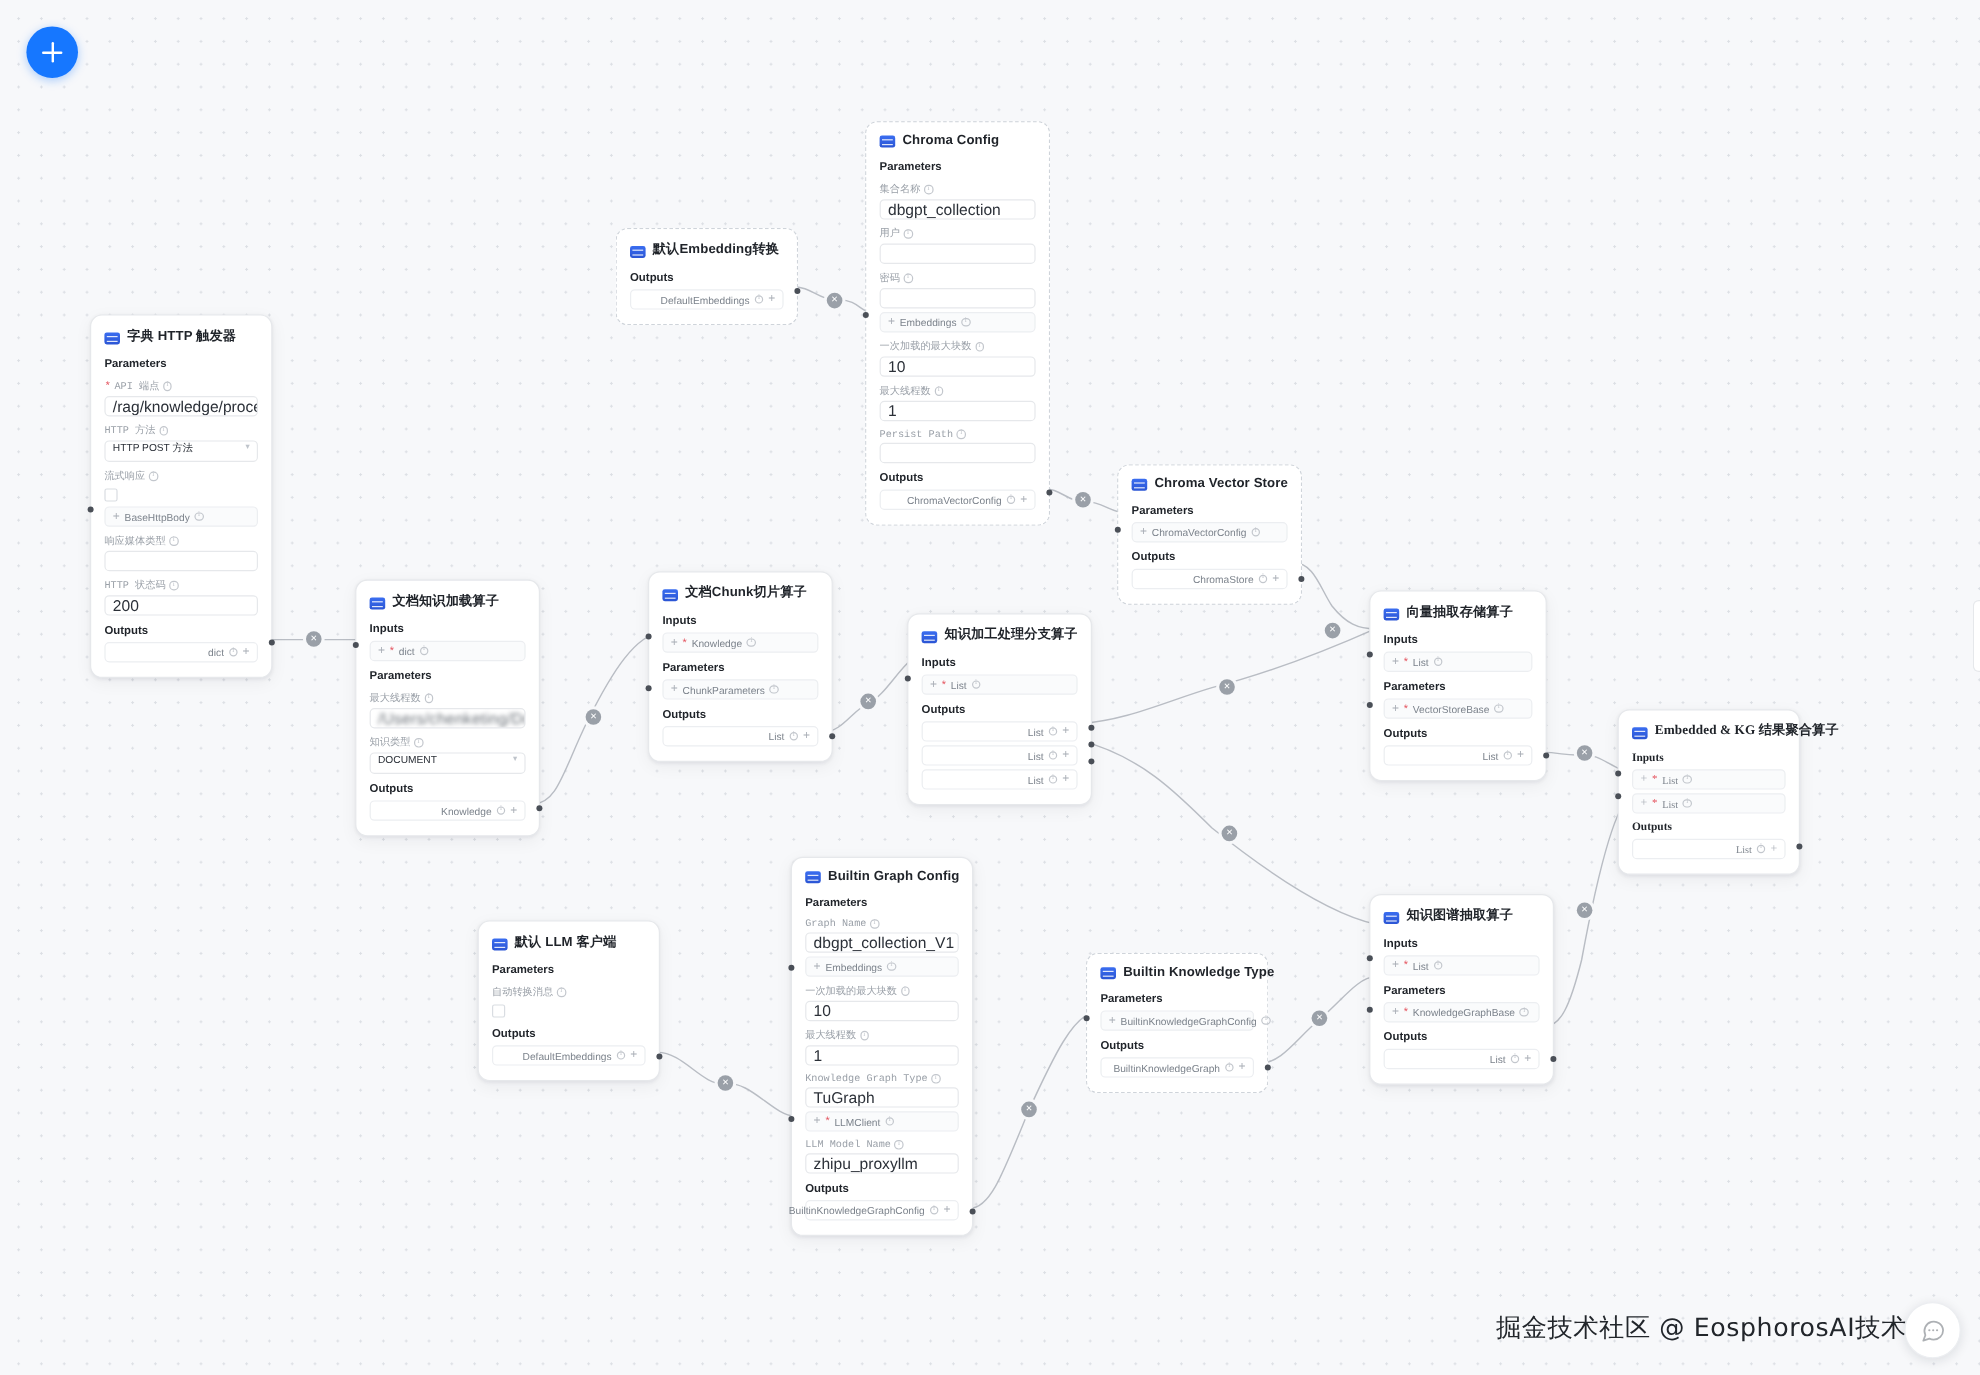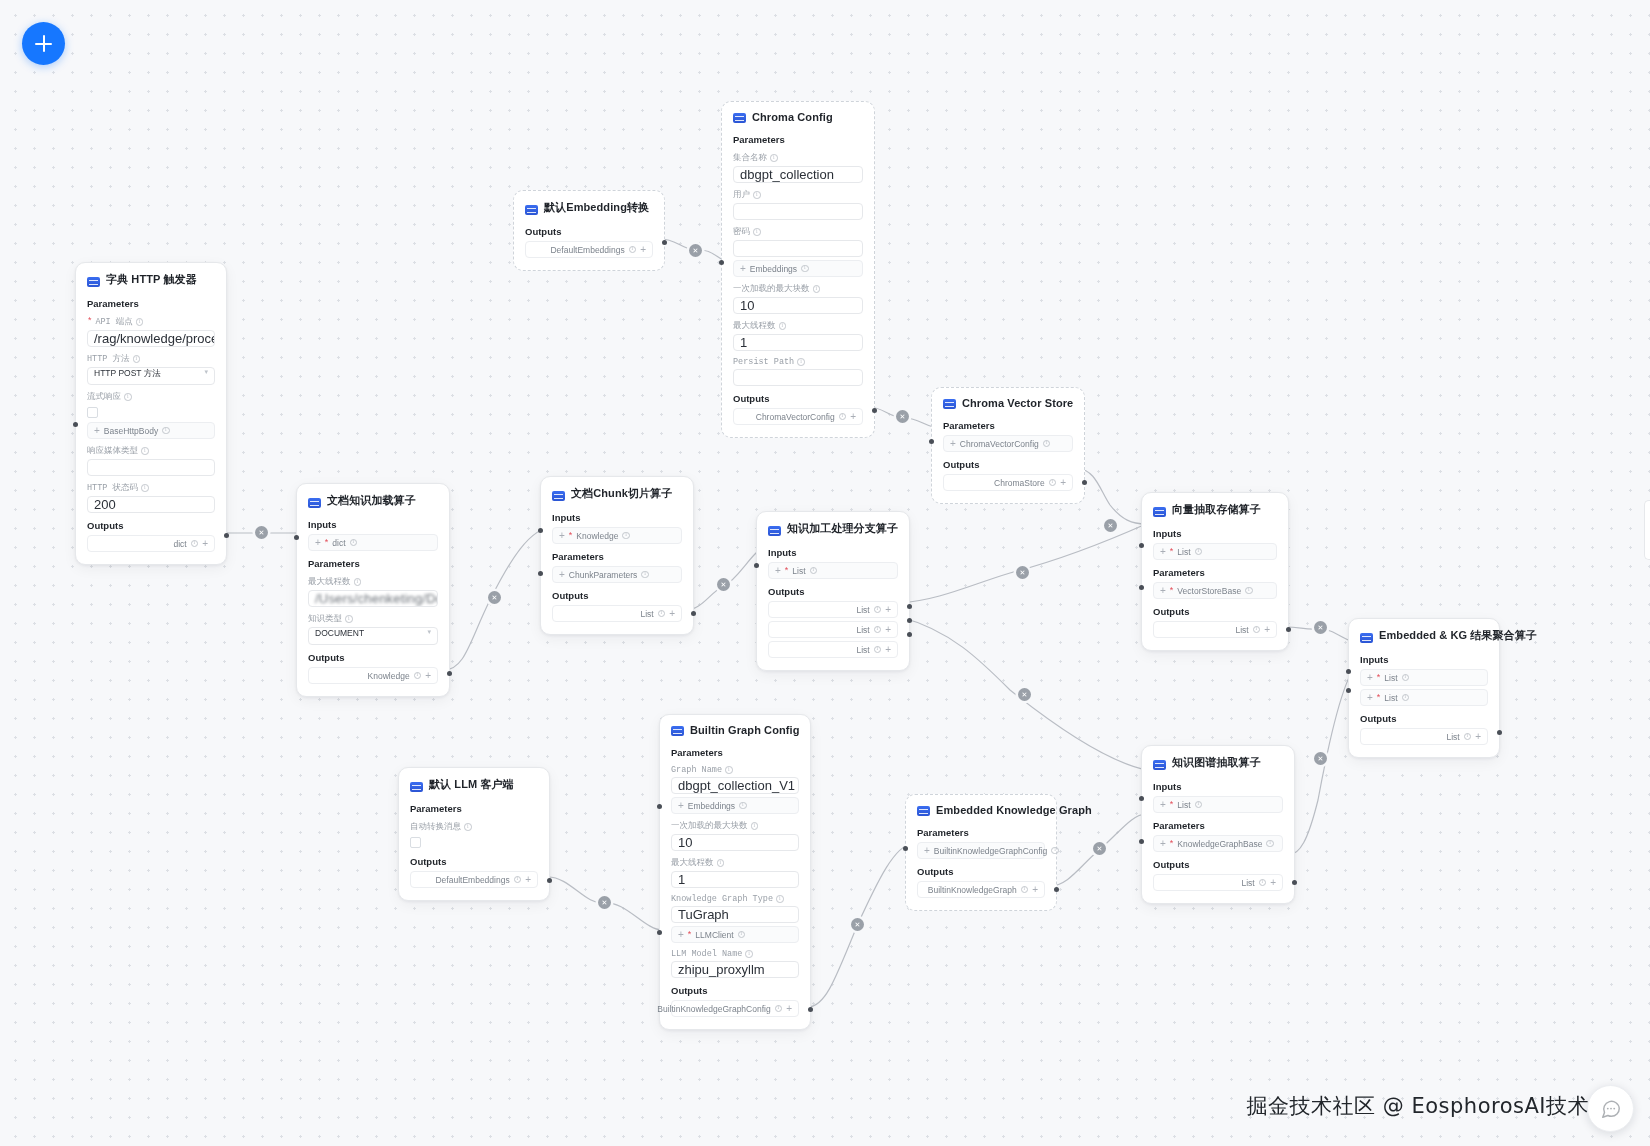--- a/index.html
+++ b/index.html
@@ -481,21 +481,21 @@
     <div class="handle" style="left:-3px; top:92px;"></div>
     <div class="sect">Outputs</div>
     <div class="out-box">
       <span>List</span>
       <span class="info-i"></span>
       <span class="pl">+</span>
     </div>
     <div class="handle" style="right:-3px; top:134px;"></div>
   </div>
 
-  <div class="node" style="left:1348px; top:618px; width:152px;">
+  <div class="node" style="left:1348px; top:591px; width:152px;font-family:Liberation Serif, serif;">
     <div class="node-head">
       <span class="node-logo"></span>
       <span class="node-title">Embedded &amp; KG 结果聚合算子</span>
     </div>
     <div class="sect">Inputs</div>
     <div class="port-row">
       <span class="pl">+</span>
       <span class="req">*</span>
       <span>List</span>
       <span class="info-i"></span>
@@ -616,21 +616,21 @@
       <span>BuiltinKnowledgeGraphConfig</span>
       <span class="info-i"></span>
       <span class="pl">+</span>
     </div>
     <div class="handle" style="right:-3px; top:292px;"></div>
   </div>
 
   <div class="node dashed" style="left:905px; top:794px; width:152px;">
     <div class="node-head">
       <span class="node-logo"></span>
-      <span class="node-title">Embedded Knowledge Graph</span>
+      <span class="node-title">Builtin Knowledge Type</span>
     </div>
     <div class="sect">Parameters</div>
     <div class="port-row">
       <span class="pl">+</span>
       <span>BuiltinKnowledgeGraphConfig</span>
       <span class="info-i"></span>
     </div>
     <div class="handle" style="left:-3px; top:51px;"></div>
     <div class="sect">Outputs</div>
     <div class="out-box">

